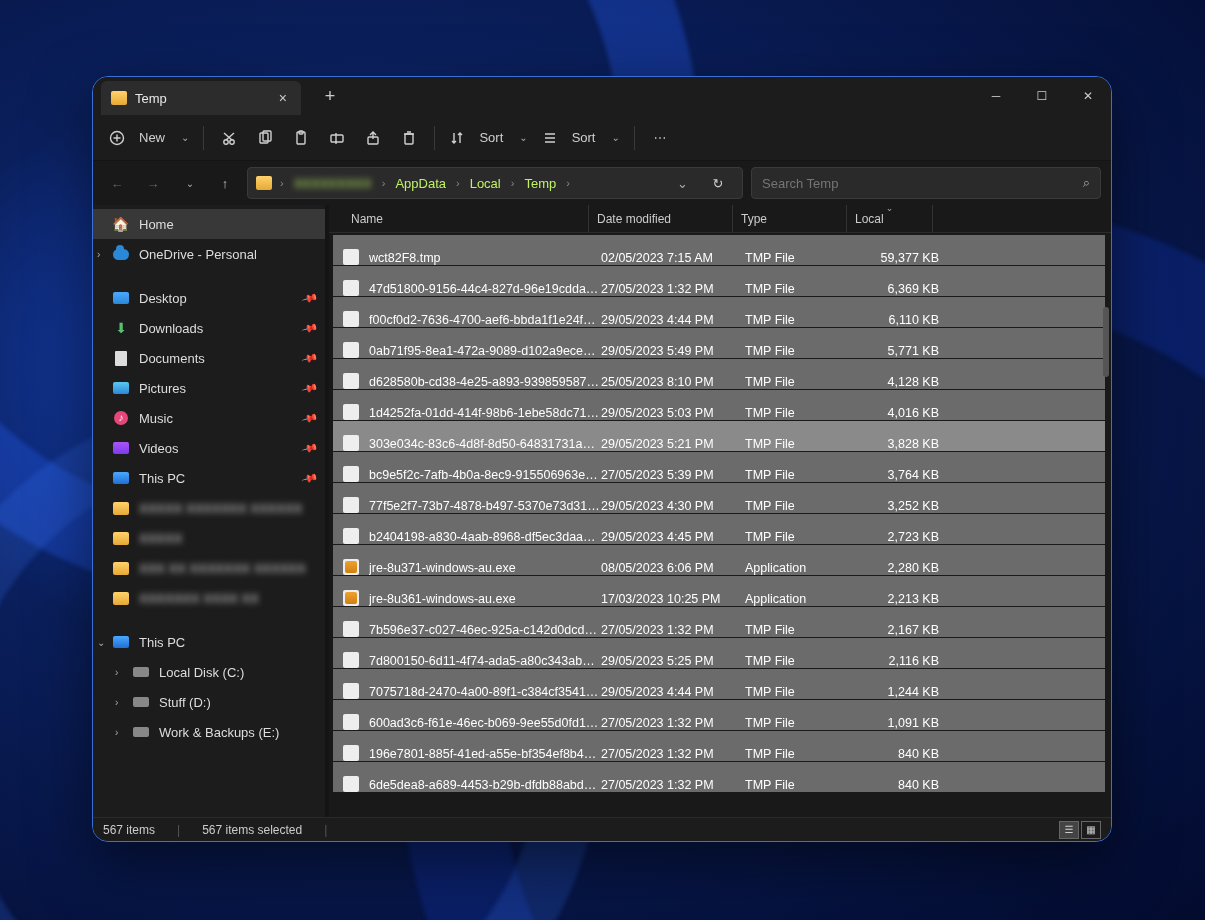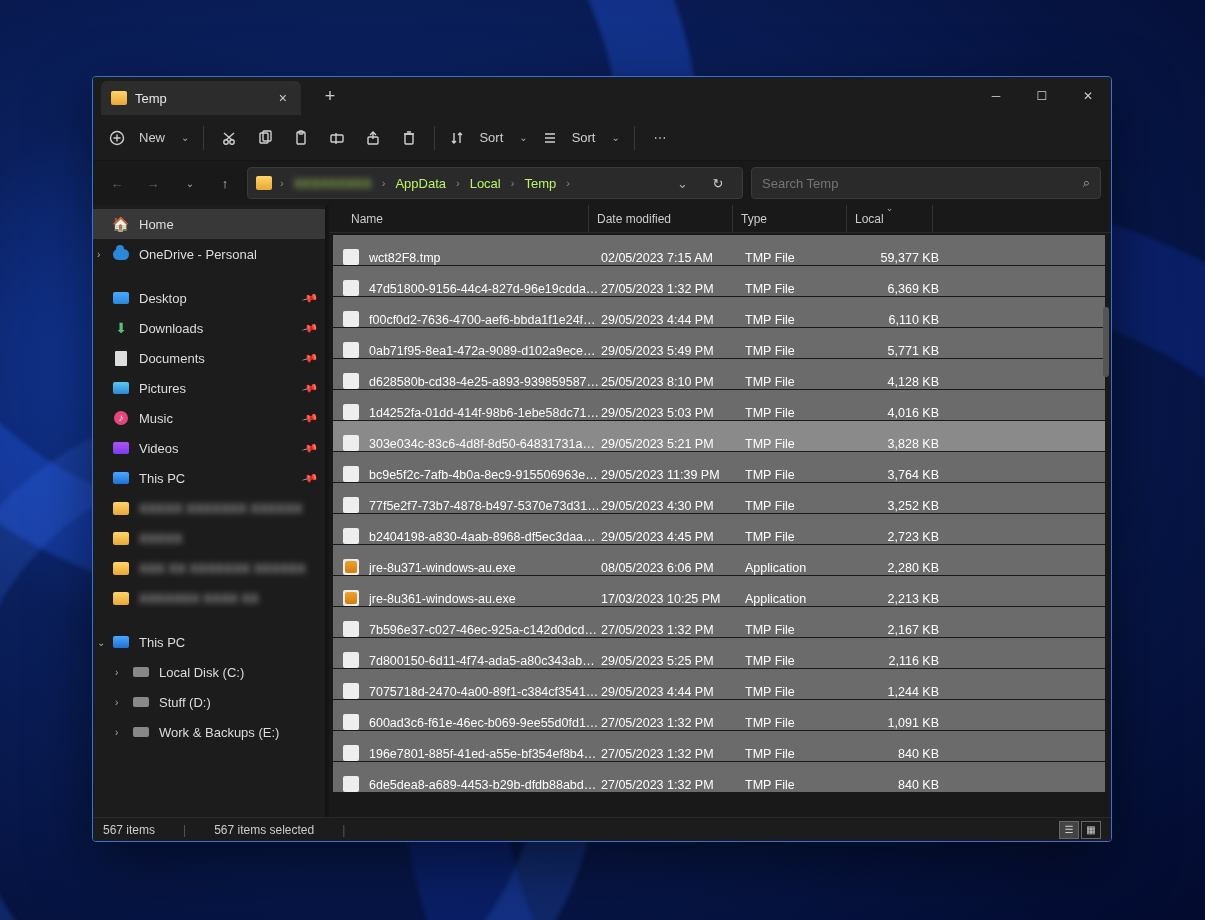--- a/index.html
+++ b/index.html
@@ -11,21 +11,21 @@
     position: relative; overflow: hidden;
   }
   
   .bg-swirl { position:absolute; border-radius:50%; filter:blur(2px); }
   .bg1{ width:900px; height:900px; border:80px solid rgba(40,100,255,.3); top:-300px; left:-200px; }
   .bg2{ width:1100px; height:1100px; border:100px solid rgba(20,60,200,.25); top:200px; left:400px; }
   .bg3{ width:700px; height:700px; border:60px solid rgba(60,120,255,.2); top:400px; left:-100px; }
 
   .window {
     position:absolute; top:76px; left:92px; width:1020px; height:766px;
-    background:#1c1c1c; border:1px solid #3a6fd8; border-radius:4px;
+    background:#1c1c1c; border:1px solid #3a6fd8; border-radius:16px;
     display:flex; flex-direction:column; overflow:hidden;
     box-shadow:0 20px 60px rgba(0,0,0,.5);
   }
   .titlebar { height:38px; display:flex; align-items:center; background:#1c1c1c; }
   .tab { height:34px; margin-left:8px; margin-top:4px; padding:0 14px 0 10px; display:flex; align-items:center; gap:8px; background:#2c2c2c; border-radius:6px 6px 0 0; min-width:200px; }
   .tab .folder-ic { width:16px; height:14px; background:linear-gradient(#ffd36b,#e6a836); border-radius:2px; }
   .tab .close { margin-left:auto; color:#ccc; font-size:14px; cursor:pointer; }
   .newtab { width:34px; height:34px; display:flex; align-items:center; justify-content:center; color:#ccc; font-size:18px; cursor:pointer; margin-left:12px; }
   .win-controls { margin-left:auto; display:flex; }
   .win-btn { width:46px; height:38px; display:flex; align-items:center; justify-content:center; color:#ccc; font-size:12px; }
@@ -82,21 +82,21 @@
   .row { height:30px; display:flex; align-items:flex-end; padding-left:10px; margin-bottom:1px; background:#6b6b6b; color:#fff; font-size:12.5px;}
   .row.h { background:#8a8a8a; }
   .row .ic { width:16px; height:16px; background:#eee; border-radius:2px; margin-right:10px; position:relative;}
   .row .ic.app::after{content:"";position:absolute;inset:2px;background:linear-gradient(#f0a030,#d08010);border-radius:2px;}
   .r-name{width:232px; overflow:hidden; text-overflow:ellipsis; white-space:nowrap;}
   .r-date{width:144px;}
   .r-type{width:114px;}
   .r-size{width:80px; text-align:right;}
   .scrollbar{ position:absolute; right:2px; top:230px; width:6px; height:70px; background:#555; border-radius:3px;}
 
-  .status { height:24px; background:#1c1c1c; border-top:1px solid #2a2a2a; display:flex; align-items:center; padding:0 10px; color:#ccc; font-size:12px; gap:28px;}
+  .status { height:24px; background:#1c1c1c; border-top:1px solid #2a2a2a; display:flex; align-items:center; padding:0 10px; color:#ccc; font-size:12px; gap:22px;}
   .status .ssep{ color:#555;}
   .viewmode{ margin-left:auto; display:flex; gap:2px;}
   .vbtn{width:20px;height:18px;border:1px solid #666;display:flex;align-items:center;justify-content:center;font-size:10px;}
   .vbtn.active{background:#444;}
 
   ::-webkit-scrollbar{width:10px;}
   ::-webkit-scrollbar-track{background:#1c1c1c;}
   ::-webkit-scrollbar-thumb{background:#444;border-radius:5px;}
 </style>
 </head>
@@ -407,21 +407,21 @@
           <div class="row h">
             <span class="ic"></span>
             <span class="r-name">303e034c-83c6-4d8f-8d50-64831731ad80...</span>
             <span class="r-date">29/05/2023 5:21 PM</span>
             <span class="r-type">TMP File</span>
             <span class="r-size">3,828 KB</span>
           </div>
           <div class="row">
             <span class="ic"></span>
             <span class="r-name">bc9e5f2c-7afb-4b0a-8ec9-915506963e1b...</span>
-            <span class="r-date">29/05/2023 11:39 PM</span>
+            <span class="r-date">27/05/2023 5:39 PM</span>
             <span class="r-type">TMP File</span>
             <span class="r-size">3,764 KB</span>
           </div>
           <div class="row">
             <span class="ic"></span>
             <span class="r-name">77f5e2f7-73b7-4878-b497-5370e73d3144...</span>
             <span class="r-date">29/05/2023 4:30 PM</span>
             <span class="r-type">TMP File</span>
             <span class="r-size">3,252 KB</span>
           </div>

